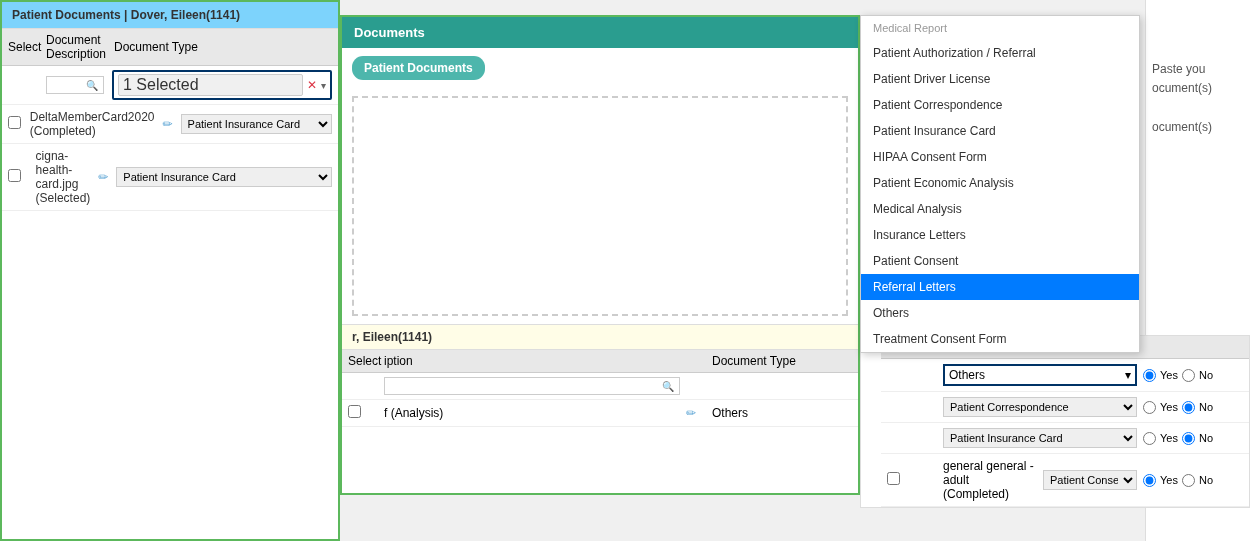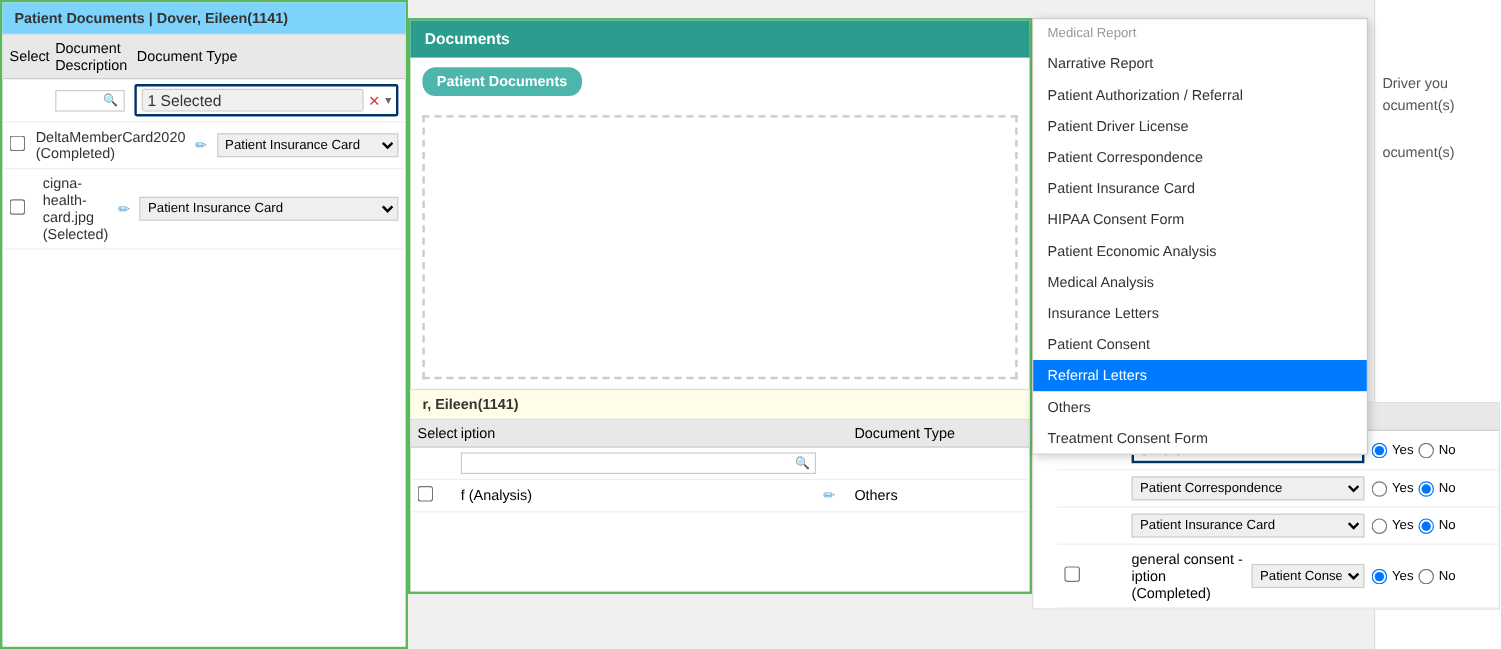--- a/index.html
+++ b/index.html
@@ -65,21 +65,21 @@
       align-items: center;
       padding: 2px 4px;
       background: #fff;
       gap: 4px;
     }
     .doc-type-filter .selected-badge {
       background: #f0f0f0;
       border: 1px solid #ccc;
       padding: 1px 4px;
       border-radius: 2px;
-      font-size: 13px;
+      font-size: 16px;
       color: #333;
       flex: 1;
     }
     .doc-type-filter .clear-btn {
       color: #dc3545;
       cursor: pointer;
       font-size: 12px;
     }
     .doc-type-filter .chevron {
       color: #666;
@@ -352,21 +352,20 @@
     <div class="mid-col-desc">f (Analysis)</div>
     <span class="pencil-icon mid-col-edit">✏</span>
     <div class="mid-col-type" style="font-size:11px;">
       <span>Others</span>
     </div>
   </div>
 </div>
 
 <div class="dropdown-overlay">
   <div class="dropdown-item muted">Medical Report</div>
-  <div class="dropdown-item">Narrative Report</div>
   <div class="dropdown-item">Patient Authorization / Referral</div>
   <div class="dropdown-item">Patient Driver License</div>
   <div class="dropdown-item">Patient Correspondence</div>
   <div class="dropdown-item">Patient Insurance Card</div>
   <div class="dropdown-item">HIPAA Consent Form</div>
   <div class="dropdown-item">Patient Economic Analysis</div>
   <div class="dropdown-item">Medical Analysis</div>
   <div class="dropdown-item">Insurance Letters</div>
   <div class="dropdown-item">Patient Consent</div>
   <div class="dropdown-item active">Referral Letters</div>
@@ -430,36 +429,36 @@
         <input type="radio" name="clinical3" checked="" style="">
         <label>No</label>
       </div>
     </div>
   </div>
 
   <div class="right-doc-row">
     <div class="rd-col-select">
       <input type="checkbox" style="">
     </div>
-    <div class="rd-col-type">general consent - iption (Completed)</div>
+    <div class="rd-col-type">general general - adult (Completed)</div>
     <div class="rd-col-type">
       <select style="width:100%;font-size:11px;border:1px solid #ccc;padding:2px;">
         <option>Patient Consent</option>
       </select>
     </div>
     <div class="rd-col-clinical">
       <div class="radio-group">
         <input type="radio" name="clinical4" checked="" style="">
         <label>Yes</label>
         <input type="radio" name="clinical4" style="">
         <label>No</label>
       </div>
     </div>
   </div>
 </div>
 
 <div class="right-panel">
   <div class="right-paste-area">
-    <span>Driver you</span><br>
+    <span>Paste you</span><br>
     <span>ocument(s)</span><br><br>
     <span>ocument(s)</span>
   </div>
 </div>
 
 </body></html>

